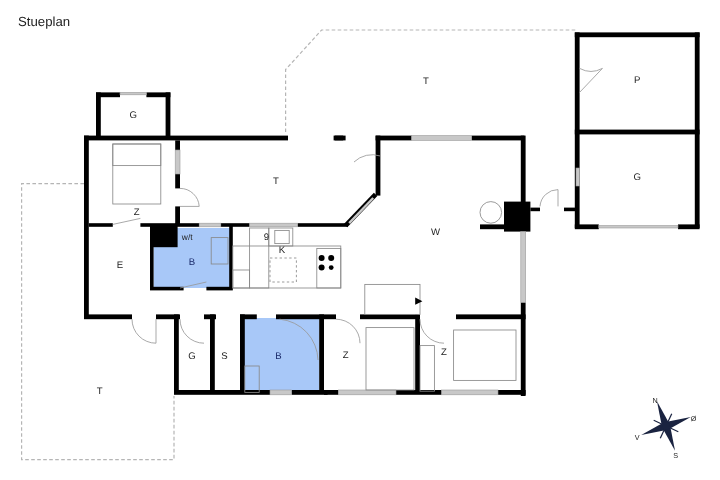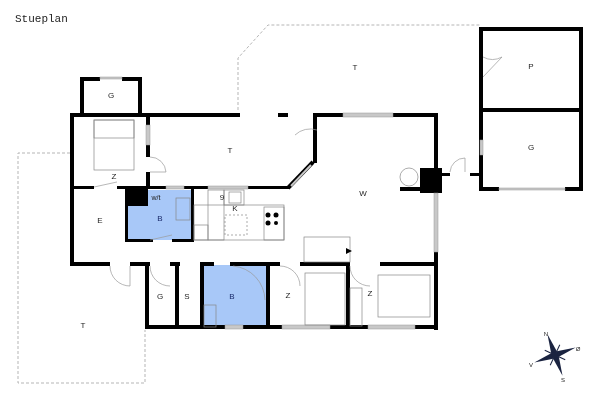--- a/index.html
+++ b/index.html
@@ -1,17 +1,17 @@
 <!DOCTYPE html>
 <html><head>
 <meta charset="utf-8">
 <style>
   html, body { margin:0; padding:0; background:#ffffff; }
   body { width:600px; height:400px; position:relative; overflow:hidden; font-family:"Liberation Sans", sans-serif; }
-  .title { position:absolute; left:15px; top:13px; font-size:11px; color:#222;font-family:Liberation Mono, monospace; }
+  .title { position:absolute; left:15px; top:13px; font-size:11px; color:#222; }
   svg { position:absolute; left:0; top:0; }
   .lbl { font-family:"Liberation Sans", sans-serif; font-size:8px; fill:#222; text-anchor:middle; dominant-baseline:middle; }
   .lbl-blue { fill:#1a2a6a; }
 </style>
 </head>
 <body>
 
 <div class="title">Stueplan</div>
 
 <svg width="600" height="400" viewBox="0 0 600 400" xmlns="http://www.w3.org/2000/svg">

